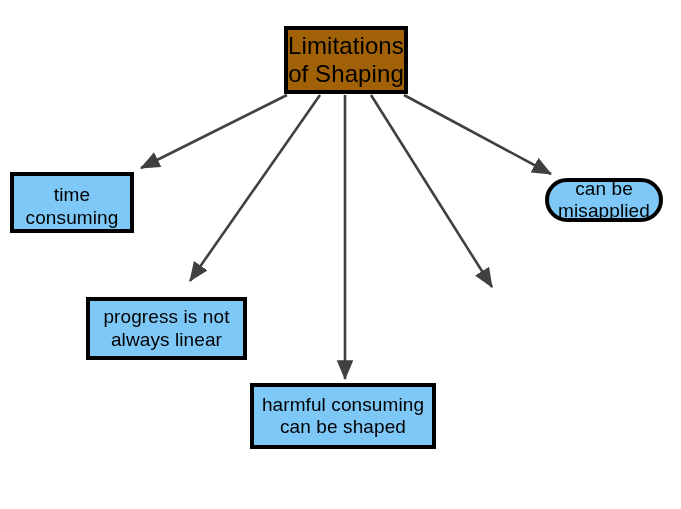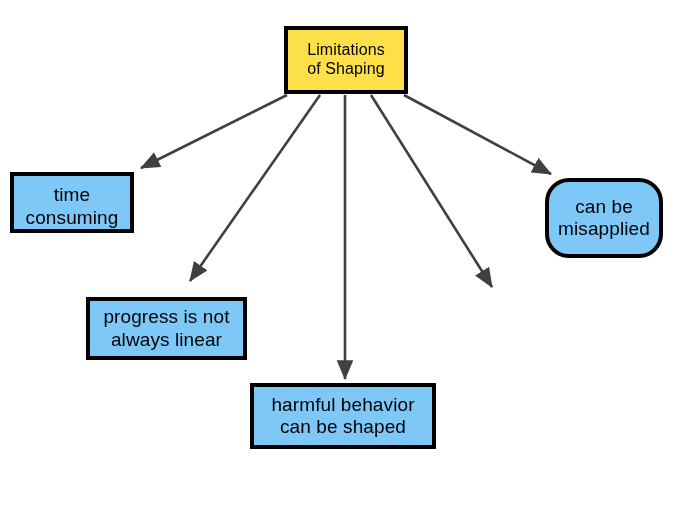--- a/index.html
+++ b/index.html
@@ -30,38 +30,38 @@
     align-items: center;
     justify-content: center;
     text-align: center;
     color: #000000;
     font-size: 19px;
     line-height: 1.18;
     letter-spacing: 0.1px;
     z-index: 2;
   }
   .node-root {
-    background: #fde047;
-    font-size: 16px;
+    background: #a16207;
+    font-size: 24px;
   }
   .node-leaf {
     background: #7ec8f7;
   }
   .node-label {
     display: block;
     white-space: pre-line;
     padding: 0 6px;
   }
   
   #node-root      { left: 284px; top: 26px;  width: 124px; height: 68px; }
   #node-time      { left: 10px;  top: 172px; width: 124px; height: 61px; align-items: flex-end; }
   #node-progress  { left: 86px;  top: 297px; width: 161px; height: 63px; }
   #node-harmful   { left: 250px; top: 383px; width: 186px; height: 66px; }
   #node-requires  { left: 458px; top: 291px; width: 123px; height: 88px; }
-  #node-misapplied{ left: 545px; top: 178px; width: 118px; height: 80px; border-radius: 24px; }
+  #node-misapplied{ left: 545px; top: 178px; width: 118px; height: 44px; border-radius: 24px; }
 </style>
 </head>
 <body>
 
 <div id="canvas">
 
   <svg id="arrow-layer" viewBox="0 0 681 509" width="681" height="509" xmlns="http://www.w3.org/2000/svg">
     <defs>
       <marker id="ah" markerWidth="9" markerHeight="9" refX="7.2" refY="3.2" orient="auto" markerUnits="strokeWidth">
         <path d="M0,0 L7.6,3.2 L0,6.4 z" fill="#404040"></path>
@@ -85,21 +85,21 @@
     <span class="node-label">time
 consuming</span>
   </div>
 
   <div id="node-progress" class="node node-leaf">
     <span class="node-label">progress is not
 always linear</span>
   </div>
 
   <div id="node-harmful" class="node node-leaf">
-    <span class="node-label">harmful behavior
+    <span class="node-label">harmful consuming
 can be shaped</span>
   </div>
 
 
   <div id="node-misapplied" class="node node-leaf">
     <span class="node-label">can be
 misapplied</span>
   </div>
 
 </div>

